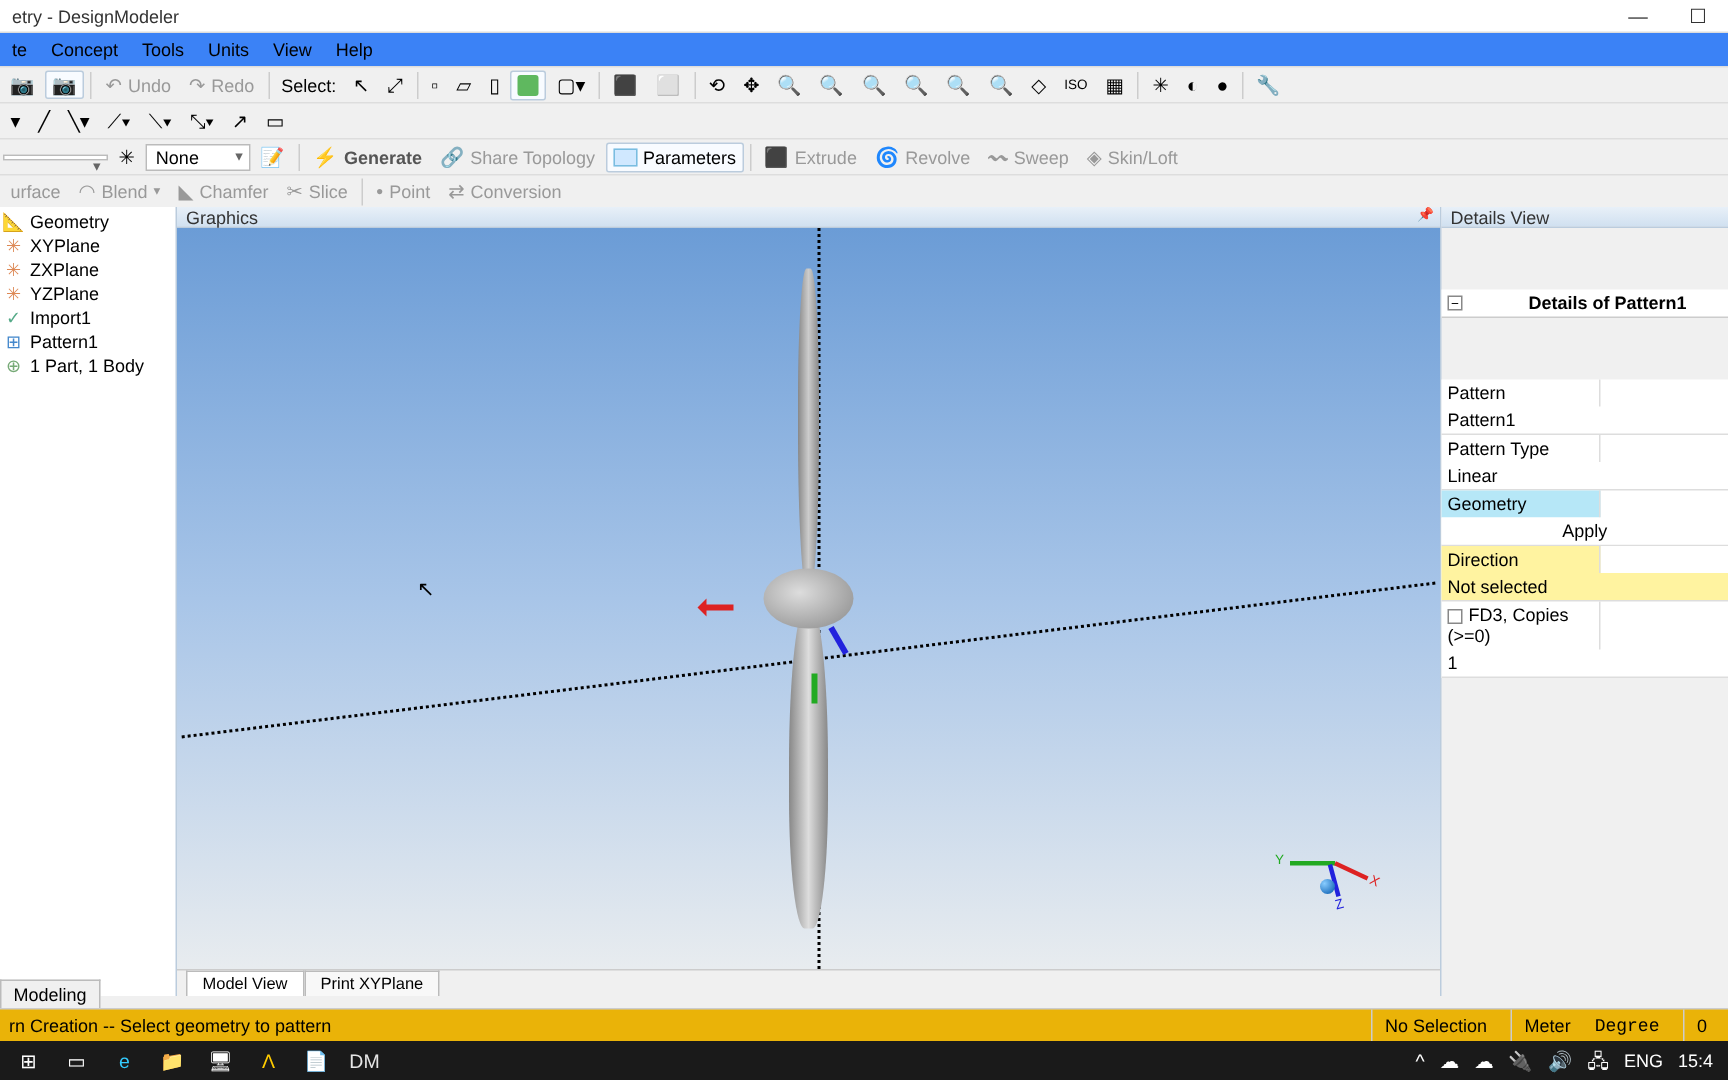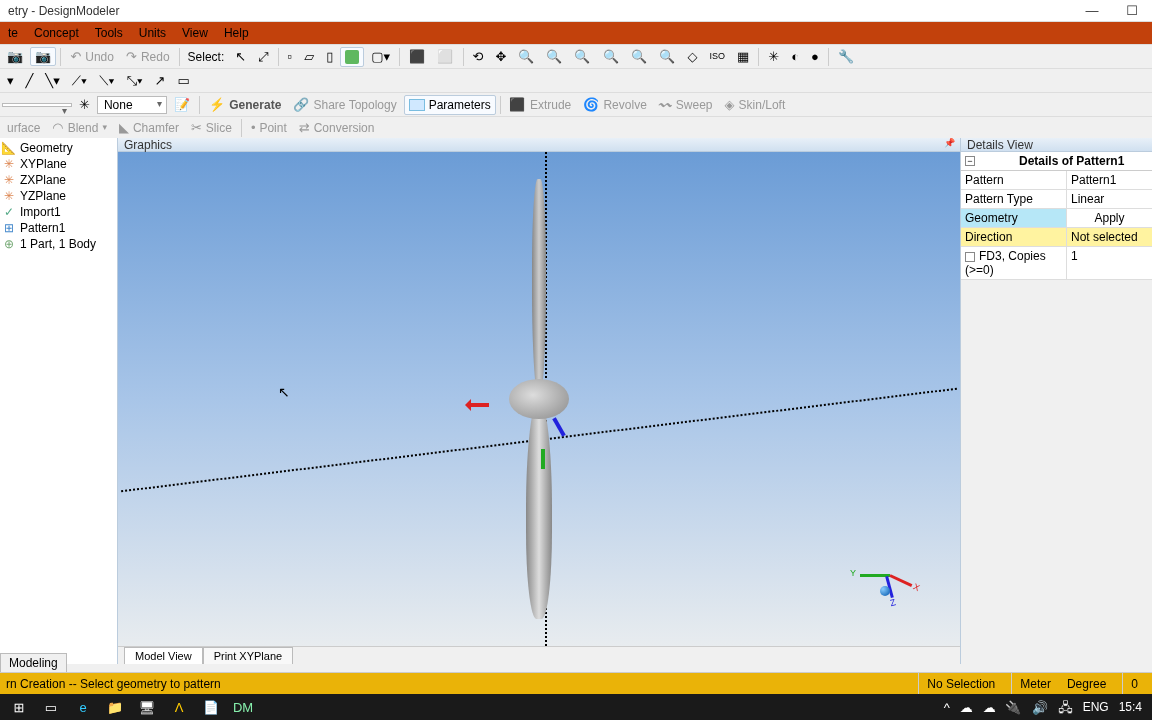--- a/index.html
+++ b/index.html
@@ -5,21 +5,21 @@
 * { margin: 0; padding: 0; box-sizing: border-box; font-family: "Segoe UI", Tahoma, sans-serif; font-size: 12px; }
 body { width: 1152px; height: 720px; background: #f0f0f0; overflow: hidden; position: relative; }
 
 
 .titlebar { height: 22px; background: #fff; display: flex; align-items: center; padding-left: 8px; border-bottom: 1px solid #ddd; }
 .titlebar .title { flex: 1; color: #333; }
 .titlebar .win-btns { display: flex; }
 .titlebar .win-btn { width: 40px; height: 22px; display: flex; align-items: center; justify-content: center; color: #333; cursor: pointer; }
 
 
-.menubar { height: 22px; background: #c2410c; display: flex; align-items: center; padding-left: 0; }
+.menubar { height: 22px; background: #3b82f6; display: flex; align-items: center; padding-left: 0; }
 .menubar .item { padding: 0 8px; cursor: pointer; }
 
 
 .toolbar { height: 24px; background: #f0f0f0; display: flex; align-items: center; gap: 2px; border-top: 1px solid #ddd; padding: 0 2px; }
 .tool-btn { padding: 2px 4px; cursor: pointer; display: flex; align-items: center; gap: 4px; border: 1px solid transparent; border-radius: 2px; }
 .tool-btn.disabled { color: #999; }
 .tool-sep { width: 1px; height: 18px; background: #ccc; margin: 0 2px; }
 .tool-btn.boxed { border: 1px solid #bcd; background: #f8fbff; }
 .generate { color: #555; font-weight: bold; }
 .generate .bolt { color: #f5c518; font-size: 13px; }
@@ -86,26 +86,26 @@
 .triad { position: absolute; right: 40px; bottom: 42px; width: 60px; height: 50px; }
 .triad-y { position: absolute; left: 0; top: 20px; width: 30px; height: 3px; background: #2a2; }
 .triad-y::before { content: 'Y'; position: absolute; left: -10px; top: -6px; font-size: 9px; color: #2a2; }
 .triad-x { position: absolute; left: 30px; top: 20px; width: 24px; height: 3px; background: #d22; transform: rotate(25deg); transform-origin: left; }
 .triad-x::after { content: 'X'; position: absolute; right: -8px; top: -4px; font-size: 9px; color: #d22; }
 .triad-z { position: absolute; left: 28px; top: 22px; width: 3px; height: 22px; background: #22d; transform: rotate(-15deg); }
 .triad-z::after { content: 'Z'; position: absolute; bottom: -10px; left: -2px; font-size: 9px; color: #22d; }
 .triad-ball { position: absolute; left: 20px; top: 32px; width: 10px; height: 10px; background: radial-gradient(circle at 30% 30%, #8cf, #05a); border-radius: 50%; }
 
 
-.right { width: 192px; background: #f0f0f0; border-left: 1px solid #bcd; display: flex; flex-direction: column; }
+.right { width: 192px; background: #f0f0f0; border-left: 1px solid #bcd; display: flex; flex-direction: column; gap: 41px; }
 .details-header { display: flex; align-items: center; padding: 2px 4px; background: #fff; border-bottom: 1px solid #ccc; }
 .details-header .collapse { border: 1px solid #888; width: 10px; height: 10px; display: flex; align-items: center; justify-content: center; font-size: 9px; margin-right: 4px; line-height: 8px; }
 .details-header .label { font-weight: bold; padding-left: 40px; }
 .prop-table { background: #fff; }
-.prop-row { display: flex; border-bottom: 1px solid #ddd; }
+.prop-row { display: flex; border-bottom: 1px solid #ddd; flex-direction: column; }
 .prop-row .k { width: 106px; padding: 2px 4px; border-right: 1px solid #ddd; }
 .prop-row .v { flex: 1; padding: 2px 4px; }
 .prop-row.geom .k { background: #b6e7f7; }
 .prop-row.geom .v { text-align: center; background: #fff; }
 .prop-row.direction .k { background: #fff3a0; }
 .prop-row.direction .v { background: #fff3a0; }
 .prop-row .chk { display: inline-block; width: 10px; height: 10px; border: 1px solid #888; margin-right: 4px; vertical-align: middle; }
 
 
 .left-tabs { position: absolute; left: 0; bottom: 48px; }
@@ -452,21 +452,21 @@
 </div>
 
 <div class="left-tabs">
   <div class="left-tab">Modeling</div>
 </div>
 
 <div class="status">
   <span class="msg">rn Creation -- Select geometry to pattern</span>
   <div class="status-box">No Selection</div>
   <div class="status-box">Meter</div>
-  <div class="status-box" style="border-left:none;padding-left:0;">Degree</div>
+  <div class="status-box" style="border-left:none;padding-left:0;font-family:Liberation Mono, monospace;">Degree</div>
   <div class="status-box">0</div>
 </div>
 
 <div class="taskbar">
   <div class="task-icon">
       <span class="u">⊞</span>
     </div>
   <div class="task-icon">
       <span class="u">▭</span>
     </div>
@@ -479,21 +479,21 @@
   <div class="task-icon">
       <span class="u">🖥</span>
     </div>
   <div class="task-icon">
       <span class="u" style="color:#fc0;">Λ</span>
     </div>
   <div class="task-icon">
       <span class="u">📄</span>
     </div>
   <div class="task-icon">
-      <span class="u" style="color:#86efac;">DM</span>
+      <span class="u" style="color:#e5e5e5;">DM</span>
     </div>
   <div class="task-right">
     <span class="u">^</span>
     <span class="u">☁</span>
     <span class="u">☁</span>
     <span class="u">🔌</span>
     <span class="u">🔊</span>
     <span class="u">🖧</span>
     <span>ENG</span>
     <span>15:4</span>

